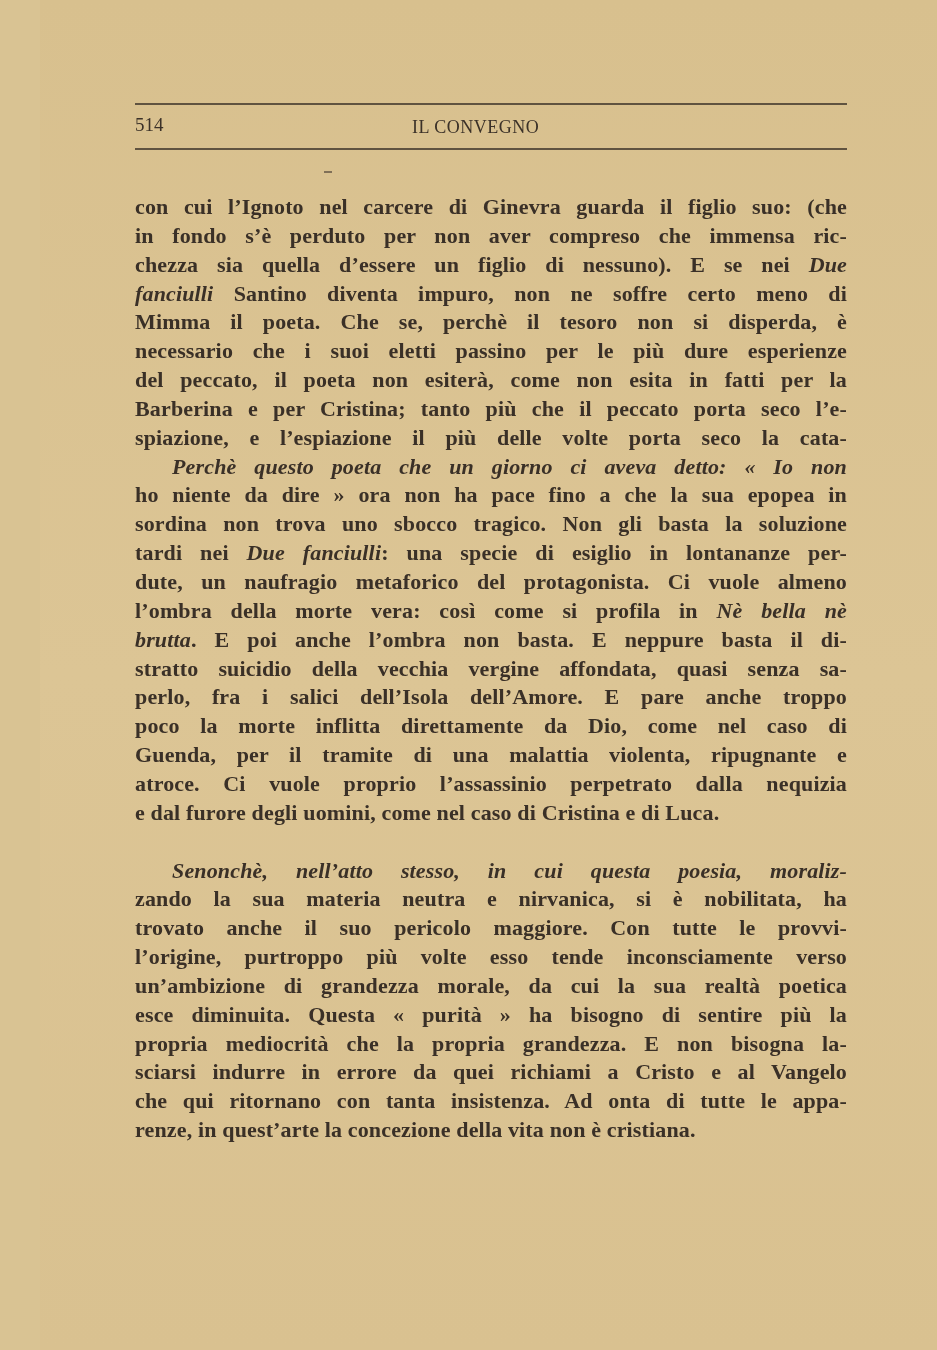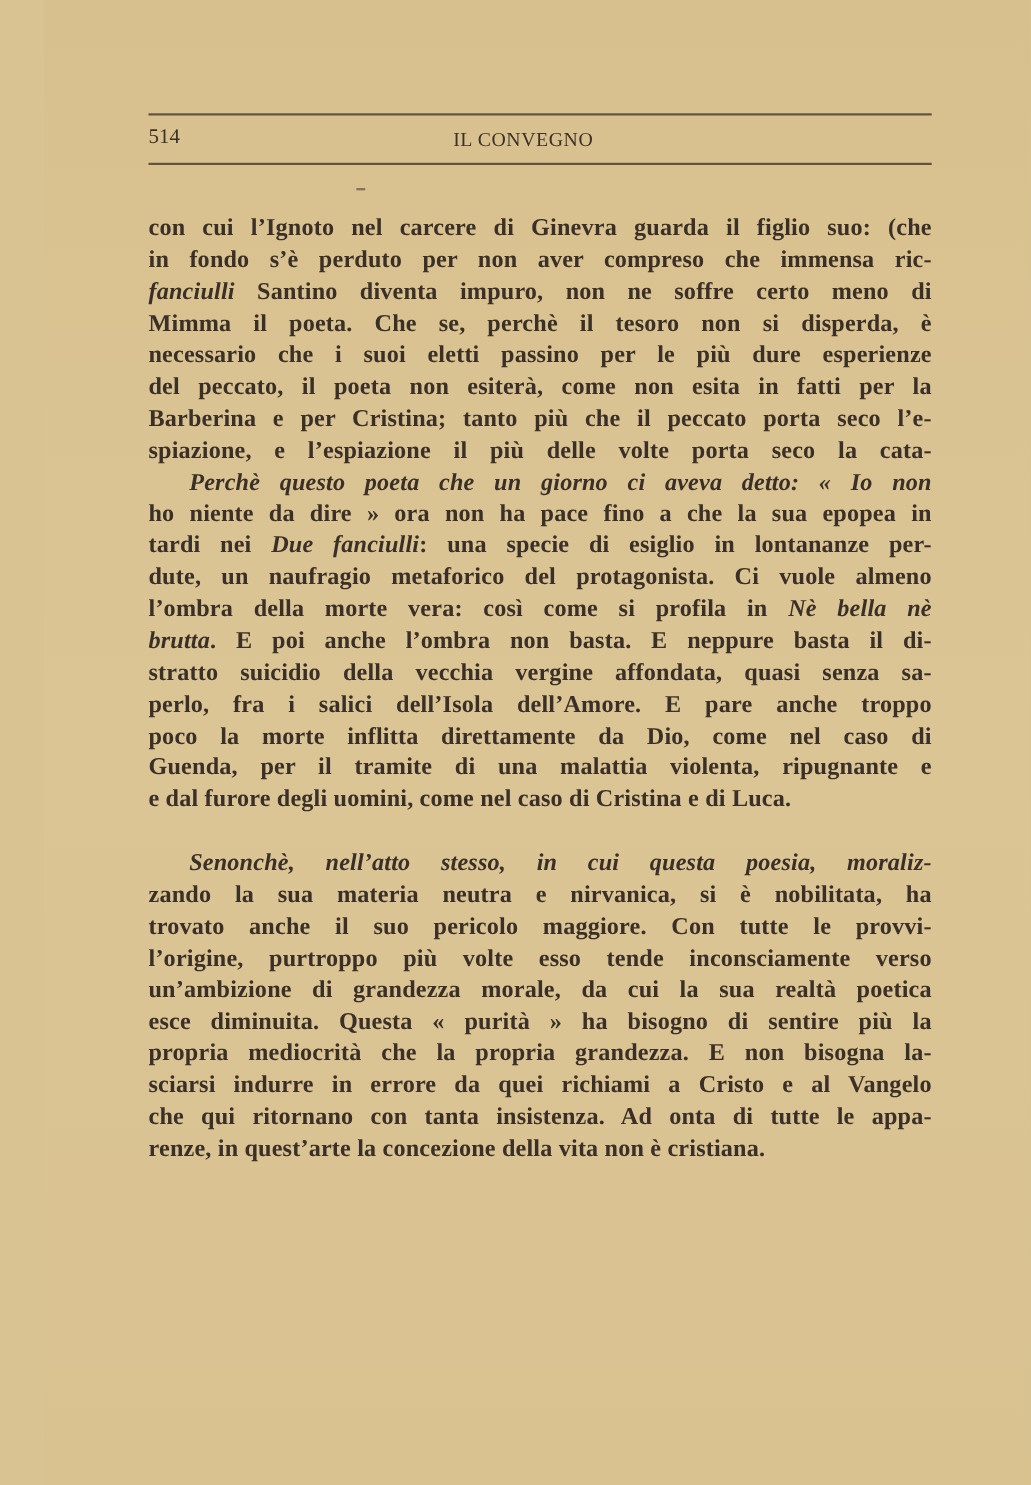--- a/index.html
+++ b/index.html
@@ -64,38 +64,41 @@
   <div class="rule top"></div>
   <div class="folio">514</div>
   <div class="runhead">IL CONVEGNO</div>
   <div class="rule bottom"></div>
   <div class="speck"></div>
 
   <div class="body">
     <div>
         <div class="line">con cui l’Ignoto nel carcere di Ginevra guarda il figlio suo: (che</div>
         <div class="line">in fondo s’è perduto per non aver compreso che immensa ric-</div>
+        <div class="line">chezza sia quella d’essere un figlio di nessuno). E se nei <i>Due</i></div>
         <div class="line"><i>fanciulli</i> Santino diventa impuro, non ne soffre certo meno di</div>
         <div class="line">Mimma il poeta. Che se, perchè il tesoro non si disperda, è</div>
         <div class="line">necessario che i suoi eletti passino per le più dure esperienze</div>
         <div class="line">del peccato, il poeta non esiterà, come non esita in fatti per la</div>
         <div class="line">Barberina e per Cristina; tanto più che il peccato porta seco l’e-</div>
         <div class="line">spiazione, e l’espiazione il più delle volte porta seco la cata-</div>
       </div>
     <div>
         <div class="line indent">Perchè questo poeta che un giorno ci aveva detto: « Io non</div>
         <div class="line">ho niente da dire » ora non ha pace fino a che la sua epopea in</div>
+        <div class="line">sordina non trova uno sbocco tragico. Non gli basta la soluzione</div>
         <div class="line">tardi nei <i>Due fanciulli</i>: una specie di esiglio in lontananze per-</div>
         <div class="line">dute, un naufragio metaforico del protagonista. Ci vuole almeno</div>
         <div class="line">l’ombra della morte vera: così come si profila in <i>Nè bella nè</i></div>
         <div class="line"><i>brutta</i>. E poi anche l’ombra non basta. E neppure basta il di-</div>
         <div class="line">stratto suicidio della vecchia vergine affondata, quasi senza sa-</div>
         <div class="line">perlo, fra i salici dell’Isola dell’Amore. E pare anche troppo</div>
         <div class="line">poco la morte inflitta direttamente da Dio, come nel caso di</div>
         <div class="line">Guenda, per il tramite di una malattia violenta, ripugnante e</div>
+        <div class="line">atroce. Ci vuole proprio l’assassinio perpetrato dalla nequizia</div>
         <div class="line last">e dal furore degli uomini, come nel caso di Cristina e di Luca.</div>
       </div>
     <div class="gap"></div>
     <div>
         <div class="line indent">Senonchè, nell’atto stesso, in cui questa poesia, moraliz-</div>
         <div class="line">zando la sua materia neutra e nirvanica, si è nobilitata, ha</div>
         <div class="line">trovato anche il suo pericolo maggiore. Con tutte le provvi-</div>
         <div class="line">l’origine, purtroppo più volte esso tende inconsciamente verso</div>
         <div class="line">un’ambizione di grandezza morale, da cui la sua realtà poetica</div>
         <div class="line">esce diminuita. Questa « purità » ha bisogno di sentire più la</div>

